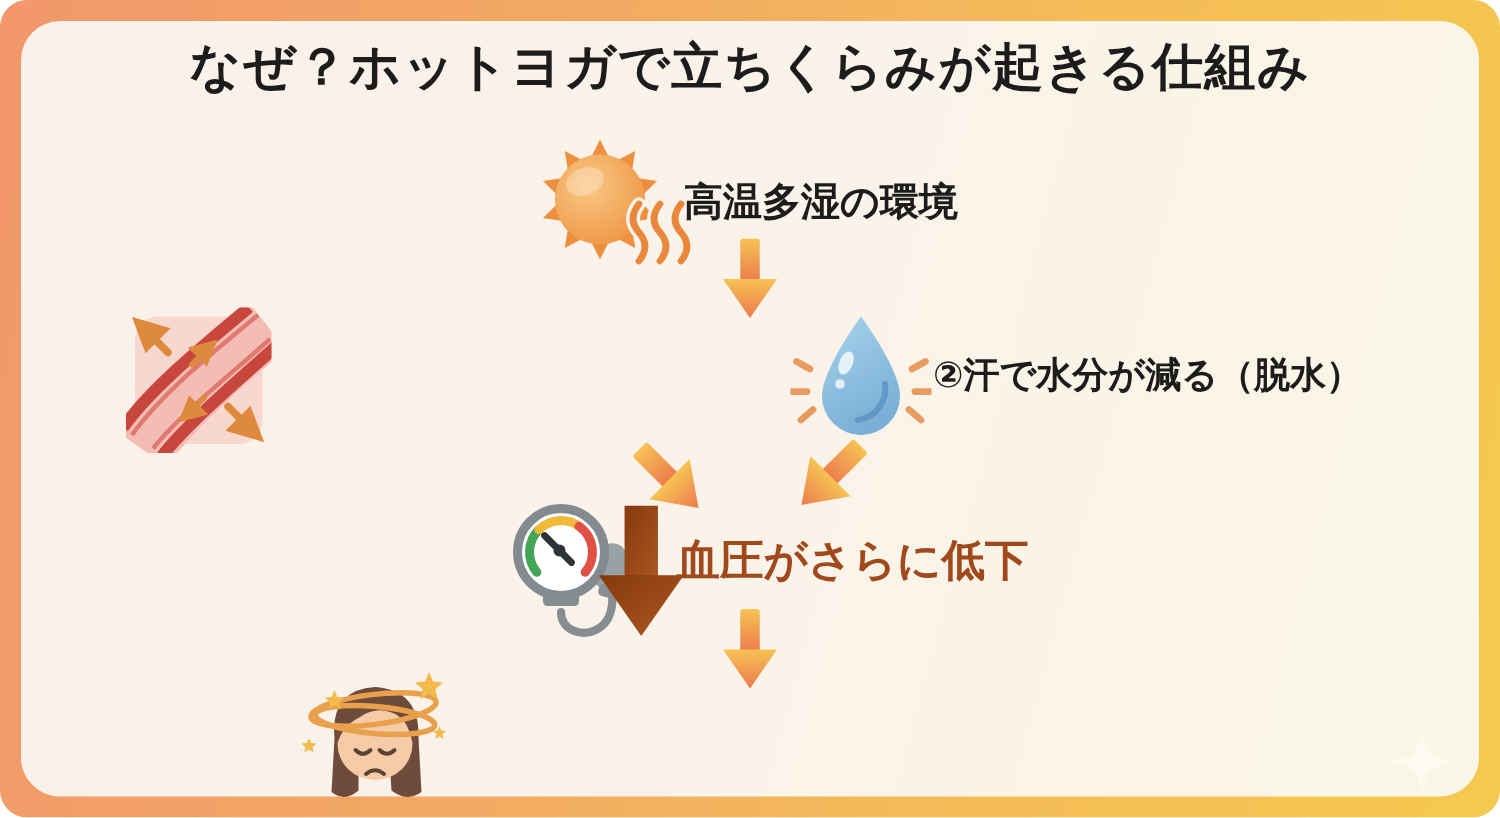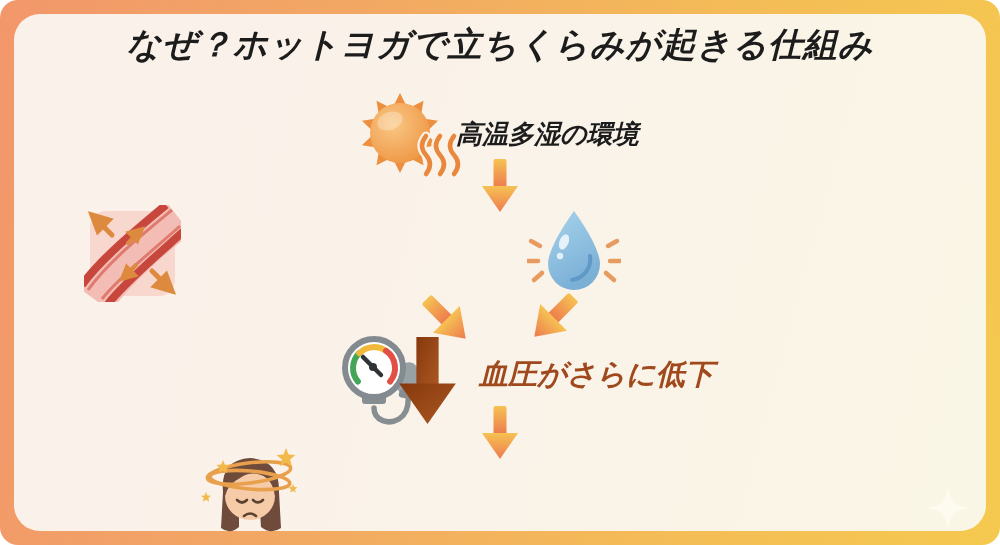--- a/index.html
+++ b/index.html
@@ -1,27 +1,27 @@
 <!DOCTYPE html>
 <html lang="ja"><head>
 <meta charset="utf-8">
 <style>
   html,body{margin:0;padding:0;background:#ffffff;}
-  .stage{position:relative;width:1000px;height:545px;font-family:"Liberation Sans","DejaVu Sans",sans-serif;overflow:hidden;font-style:italic;}
+  .stage{position:relative;width:1000px;height:545px;font-family:"Liberation Sans","DejaVu Sans",sans-serif;overflow:hidden;}
   .frame{position:absolute;inset:0;border-radius:18px;
          background:linear-gradient(100deg,#F2976B 0%,#F2A963 35%,#F4BC57 68%,#F5C94F 100%);}
   .card{position:absolute;left:14px;top:14px;right:14px;bottom:14px;border-radius:26px;
         background:linear-gradient(105deg,#FAF1EA 0%,#FAF3E9 55%,#FAF6E5 100%);}
   .abs{position:absolute;}
   .title{top:22px;left:0;right:0;text-align:center;font-size:34px;font-weight:800;color:#121212;letter-spacing:1px;}
   .lbl{font-weight:800;color:#1c1c1c;white-space:nowrap;}
   .cause-label{left:456px;top:112px;font-size:26px;line-height:44px;}
   .branch-label-left{left:180px;top:231px;font-size:24px;line-height:40px;}
   .branch-label-right{left:622px;top:231px;font-size:24px;line-height:40px;}
-  .result-label{left:451px;top:353px;font-size:29px;line-height:42px;color:#A0491C;margin-left:28px;}
+  .result-label{left:451px;top:353px;font-size:29px;line-height:42px;color:#A0491C;}
   .outcome-label{left:291px;top:466px;font-size:25px;line-height:44px;}
   .sun-icon{left:354px;top:88px;width:112px;height:94px;}
   .vessel-icon{left:84px;top:205px;width:97px;height:97px;}
   .drop-icon{left:527px;top:206px;width:94px;height:92px;}
   .gauge-icon{left:336px;top:332px;width:100px;height:94px;}
   .dizzy-icon{left:193px;top:440px;width:112px;height:100px;}
   .arrow-v1{left:481px;top:159px;width:38px;height:53px;}
   .arrow-v2{left:481px;top:406px;width:38px;height:53px;}
   .arrow-diag-left{left:426px;top:291px;width:40px;height:56px;transform:rotate(-45deg);}
   .arrow-diag-right{left:534px;top:289px;width:40px;height:56px;transform:rotate(45deg);}
@@ -146,20 +146,21 @@
       <g stroke="#E89B60" stroke-width="4.5" stroke-linecap="round">
         <line x1="4" y1="35" x2="13" y2="40"></line>
           <line x1="1" y1="55" x2="11" y2="55"></line>
           <line x1="7" y1="74" x2="15" y2="67"></line>
         <line x1="90" y1="35" x2="81" y2="40"></line>
           <line x1="93" y1="55" x2="83" y2="55"></line>
           <line x1="87" y1="74" x2="79" y2="67"></line>
       </g>
     </svg>
   </div>
+  <div class="abs lbl branch-label-right">②汗で水分が減る（脱水）</div>
 
   <div class="abs arrow-diag-left">
     <svg viewBox="0 0 38 53" width="40" height="56">
       <rect x="12.5" y="0" width="13" height="29" rx="2" fill="url(#agrad)"></rect>
       <polygon points="1,27 37,27 19,53" fill="url(#agrad)"></polygon>
     </svg>
   </div>
   <div class="abs arrow-diag-right">
     <svg viewBox="0 0 38 53" width="40" height="56">
       <rect x="12.5" y="0" width="13" height="29" rx="2" fill="url(#agrad)"></rect>

